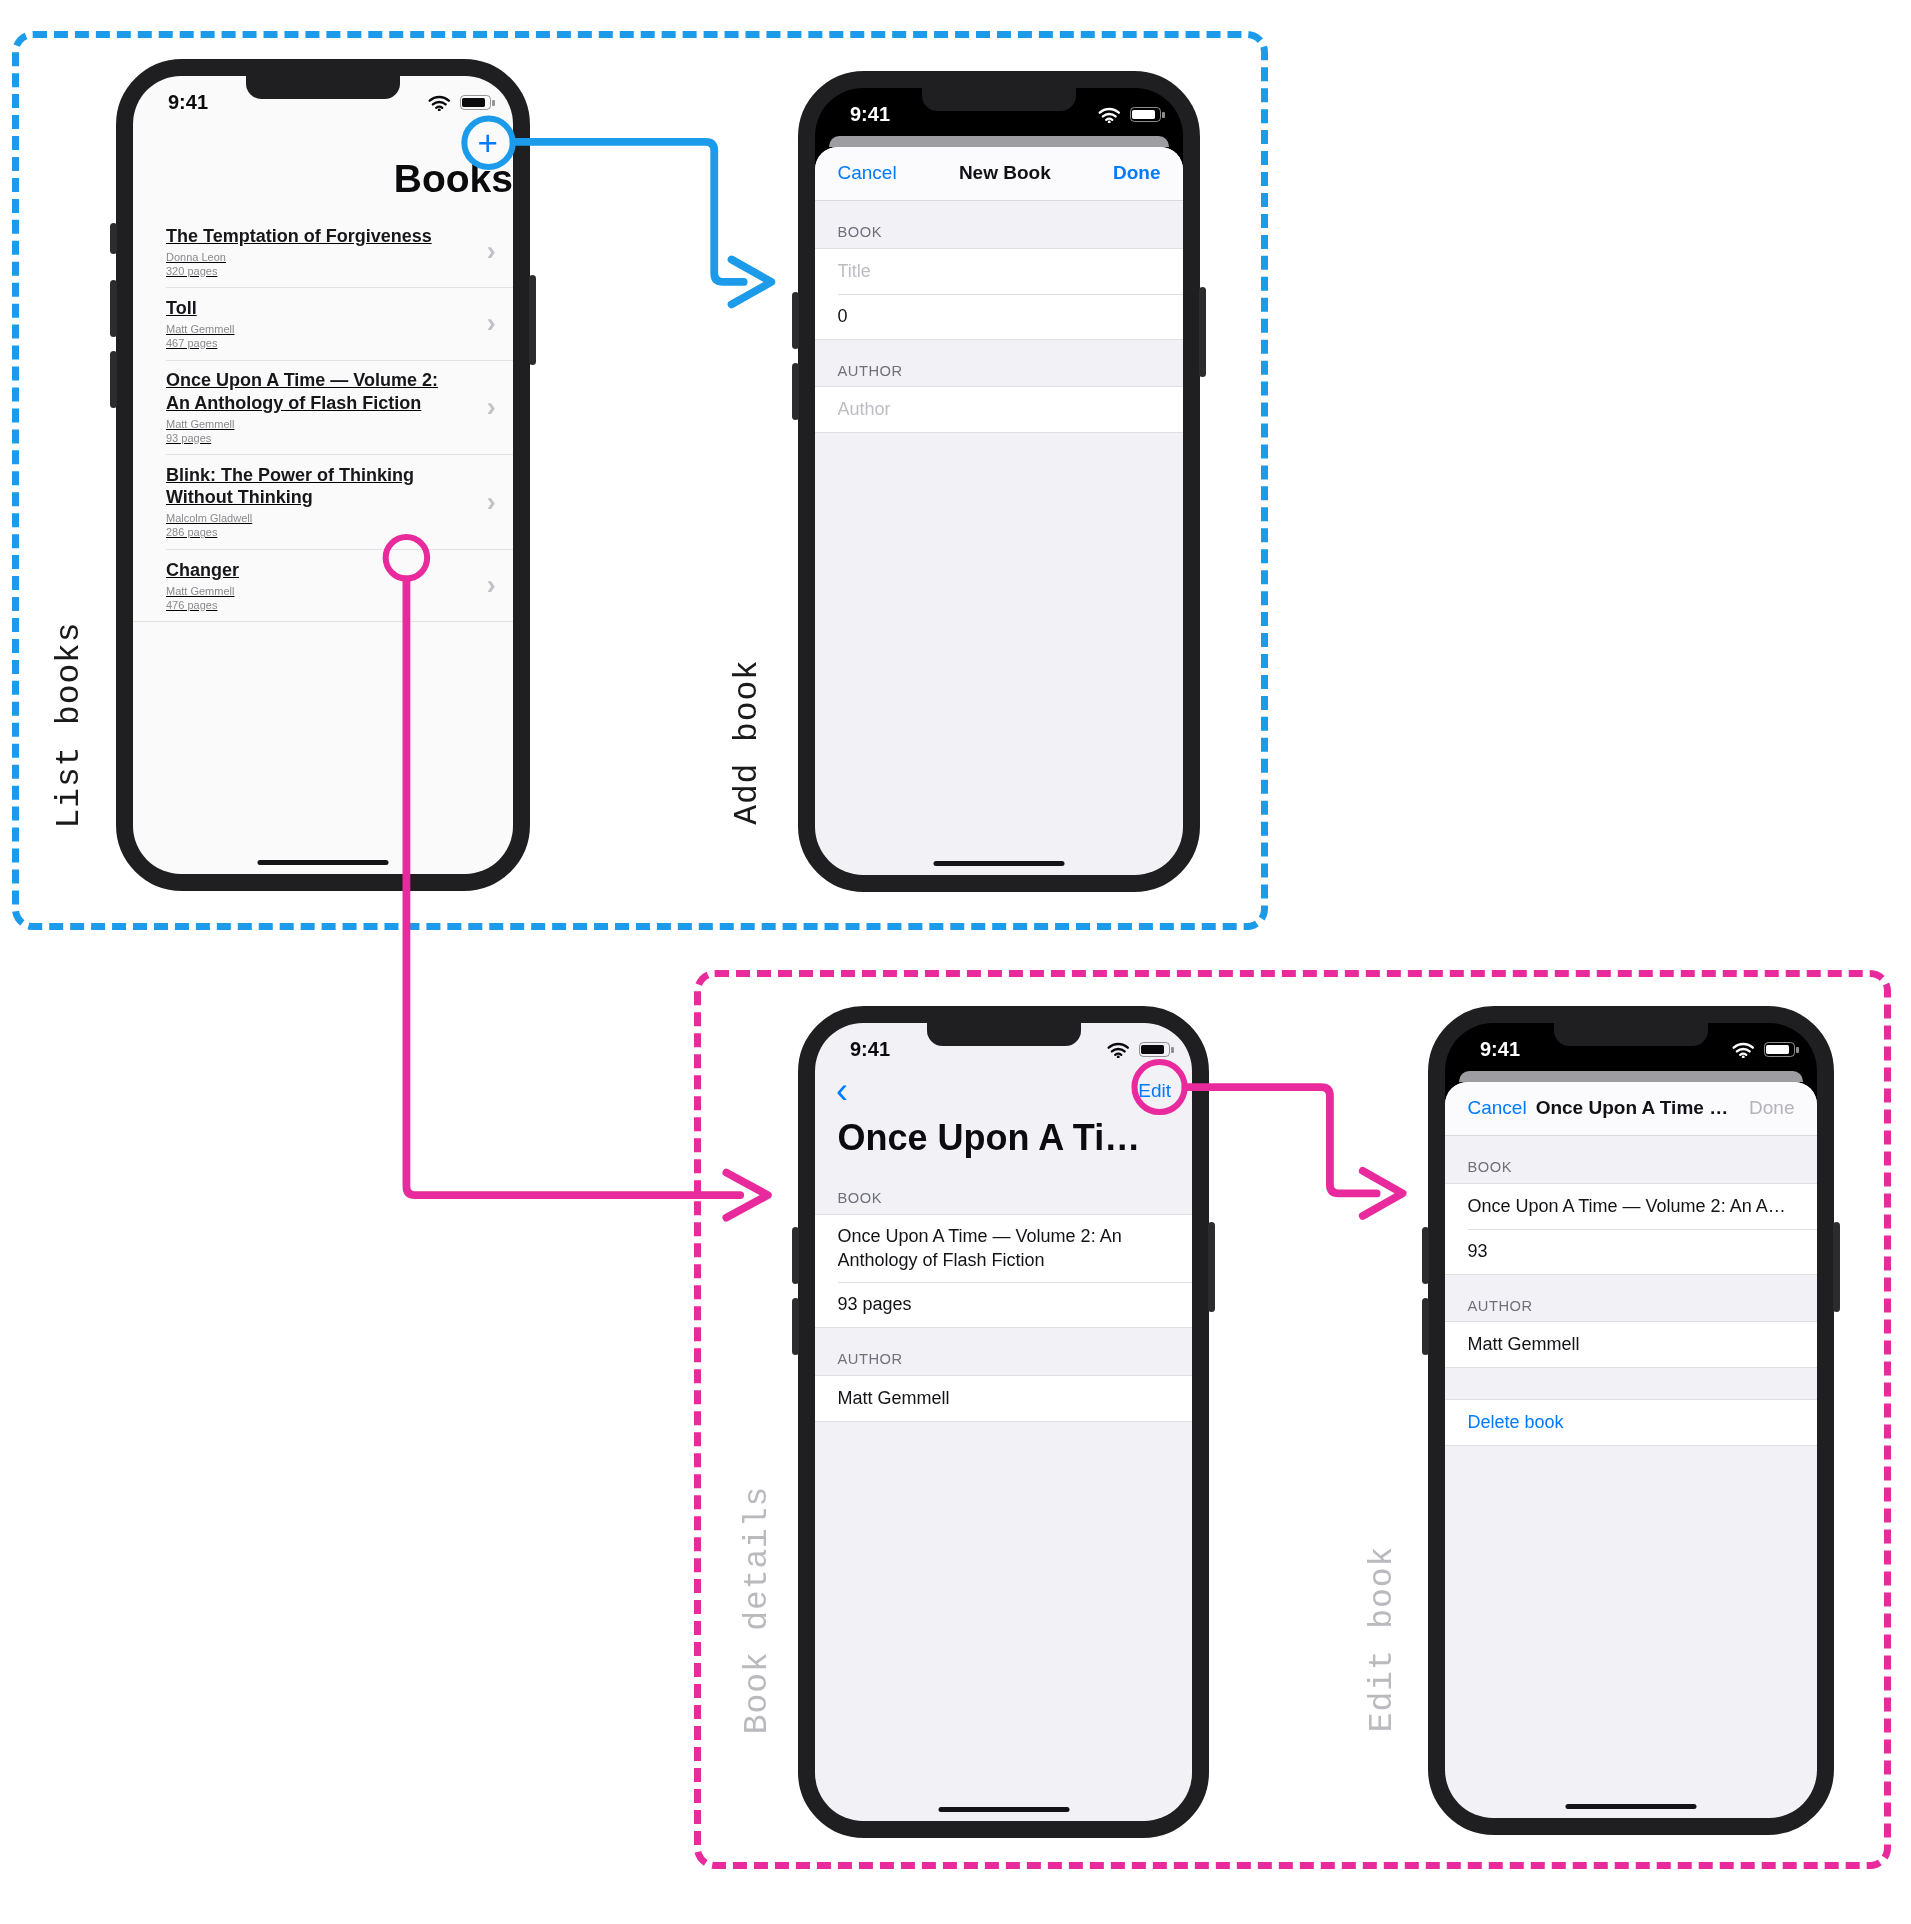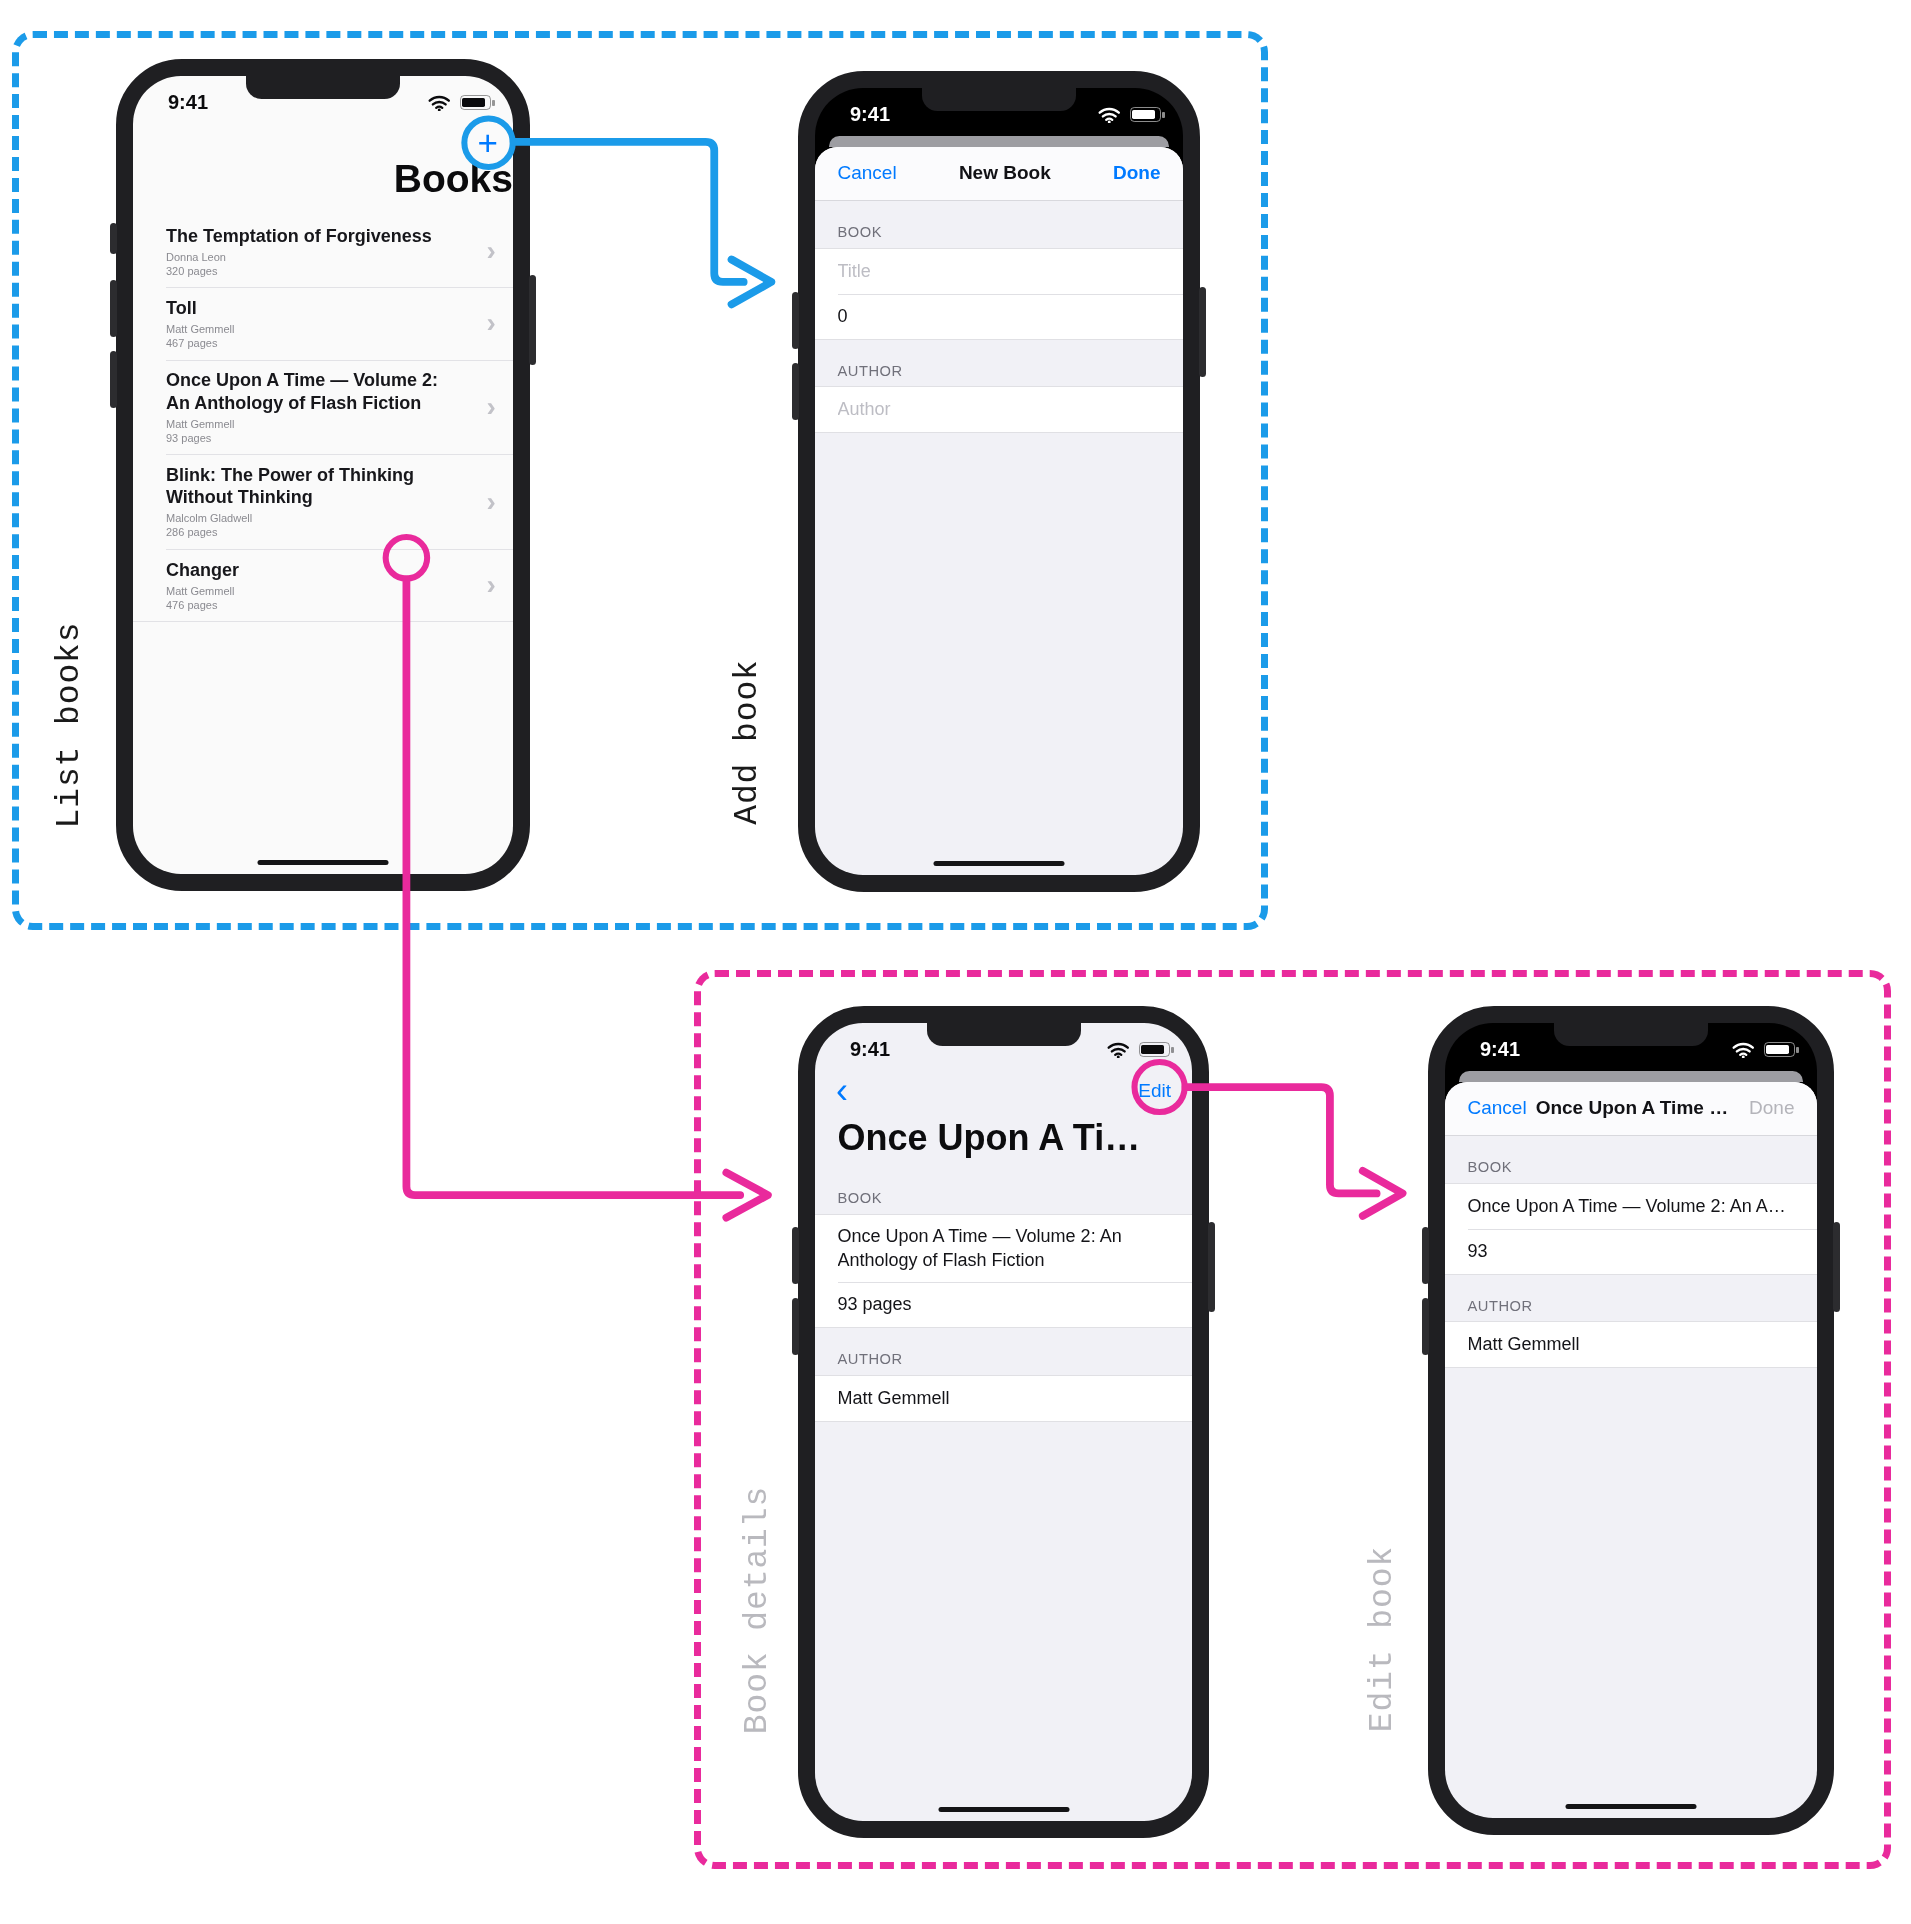--- a/index.html
+++ b/index.html
@@ -41,21 +41,21 @@
   .screen.darktop .batt::after { background:rgba(255,255,255,.55); }
   .home { position:absolute; bottom:8.6px; left:50%; transform:translateX(-50%);
           width:131px; height:5.2px; border-radius:2.6px; background:#141416; z-index:9; }
 
   
   .addbtn { position:absolute; top:47px; right:5.2px; width:40px; height:40px; z-index:9;
             background:none; border:none; color:#007aff; font-size:35px; font-weight:400;
             font-family:inherit; line-height:38px; text-align:center; cursor:pointer; }
   .ltitle { margin:36px 0 14px 33px; font-size:39px; font-weight:800; color:#0b0b0d;text-align:right; }
   .list { border-bottom:0.9px solid #e2e2e6; }
-  .brow { position:relative; padding:9.5px 52px 9.5px 33px; }
+  .brow { position:relative; padding:9.5px 52px 9.5px 33px;text-decoration:underline; }
   .brow + .brow::before { content:""; position:absolute; top:0; left:33px; right:0; height:0.9px; background:#e2e2e6; }
   .btitle { font-size:18px; font-weight:700; color:#17171b; line-height:1.25; margin-bottom:2.6px; max-width:278px; }
   .bmeta  { font-size:11px; color:#8a8a90; line-height:1.28; }
   .chev { position:absolute; right:17.3px; top:50%; transform:translateY(-50%);
           color:#c2c2c8; font-size:28px; font-weight:600; }
 
   
   .screen.darktop { background:#000; display:flex; flex-direction:column; }
   .peek { margin:2.6px 14px 0; height:11.2px; background:#9d9da2; border-radius:10.4px 10.4px 0 0; flex:none; }
   .sheet { flex:1; background:#f1f1f6; border-radius:22.5px 22.5px 0 0; overflow:hidden;
@@ -284,20 +284,25 @@
             <div class="ftext">93</div>
           </div>
         </div>
         <div class="sheader">AUTHOR</div>
         <div class="fgroup">
           <div class="frow">
             <div class="ftext">Matt Gemmell</div>
           </div>
         </div>
         <div style="height:31px;"></div>
+        <div class="fgroup">
+          <div class="frow">
+            <div class="ftext link">Delete book</div>
+          </div>
+        </div>
       </div>
       <div class="home"></div>
     </div>
   </div>
 
   <svg id="overlay" width="1911" height="1925" viewBox="0 0 2210 2226">
 
     <circle class="stroke-blue" cx="565" cy="165" r="28" stroke-width="7"></circle>
     <path class="stroke-blue" stroke-width="9" d="M594 164 L816 164 Q826 164 826 174 L826 316 Q826 326 836 326 L860 326"></path>
     <path class="stroke-blue" stroke-width="9" d="M846 300 L892 326 L846 352"></path>

